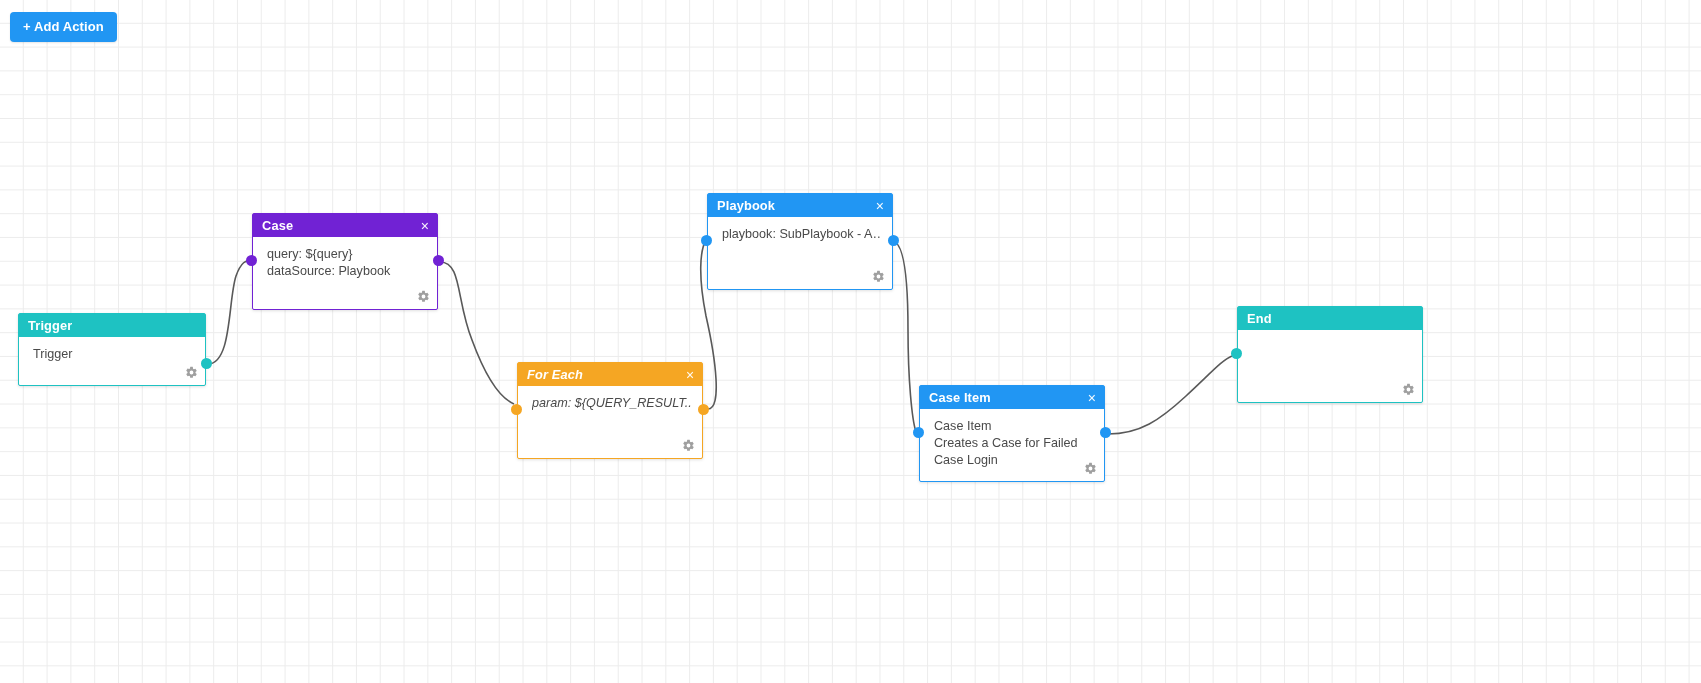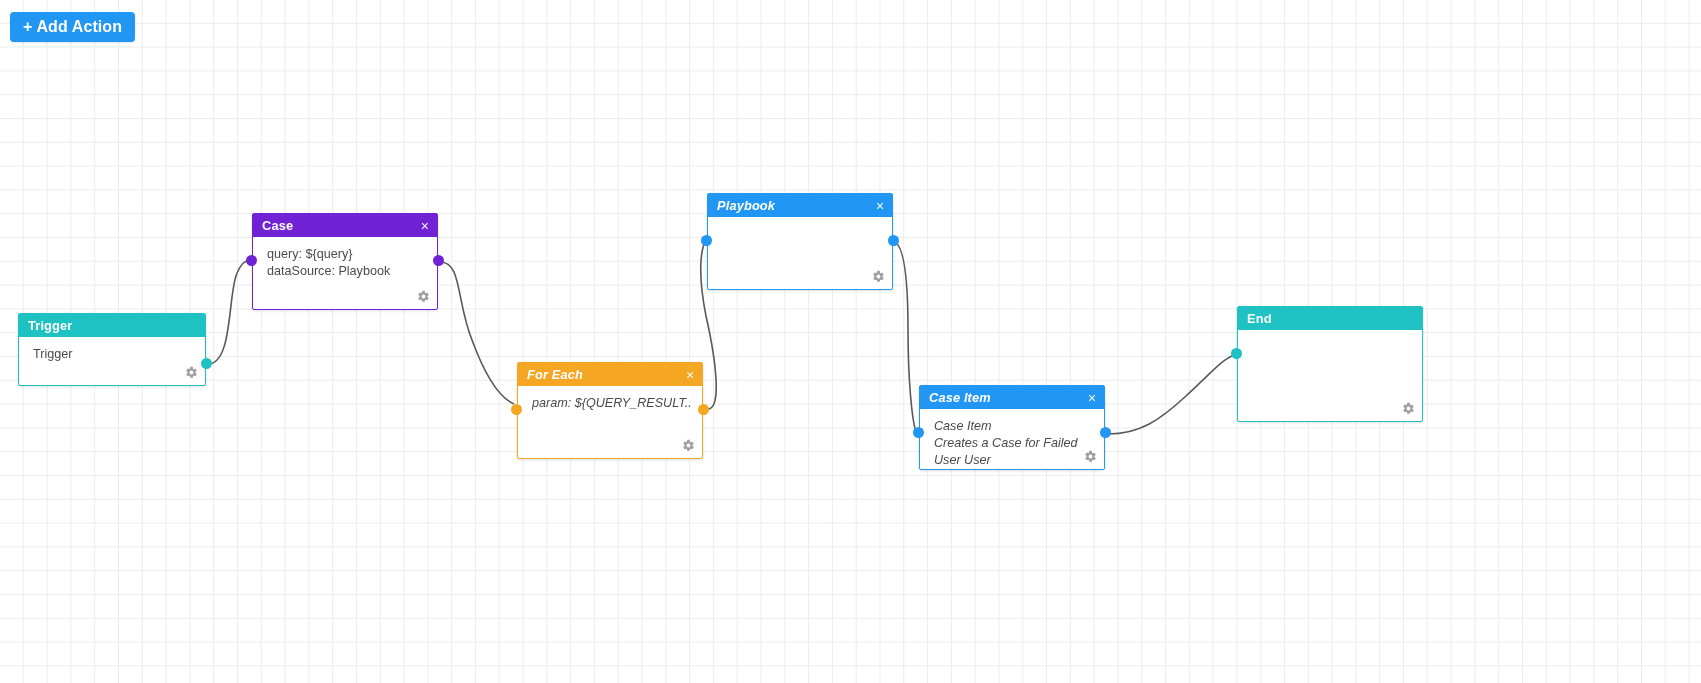--- a/index.html
+++ b/index.html
@@ -30,21 +30,21 @@
     position: absolute;
     left: 10px;
     top: 12px;
     height: 30px;
     padding: 0 13px;
     background: #2196f3;
     color: #ffffff;
     border: none;
     border-radius: 4px;
     font-family: "Liberation Sans", sans-serif;
-    font-size: 16px;
+    font-size: 13px;
     font-weight: 600;
     letter-spacing: 0.1px;
     line-height: 30px;
     cursor: pointer;
     white-space: nowrap;
     box-shadow: 0 1px 2px rgba(0,0,0,0.10);
   }
   .node {
     position: absolute;
     background: #ffffff;
@@ -104,21 +104,21 @@
     z-index: 5;
   }
   
   .hdr-teal   { background: #1ec2c2; }
   .hdr-purple { background: #7122d4; }
   .hdr-blue   { background: #2196f3; }
   .hdr-orange { background: #f5a623; }
 
   .bd-teal   { border-color: #1ec2c2; }
   .bd-purple { border-color: #7122d4; }
-  .bd-blue   { border-color: #2196f3; font-style: italic; }
+  .bd-blue   { border-color: #2196f3; }
   .bd-orange { border-color: #f5a623; font-style: italic; }
 
   .pt-teal   { background: #1ec2c2; }
   .pt-purple { background: #7122d4; }
   .pt-blue   { background: #2196f3; }
   .pt-orange { background: #f5a623; }
 </style>
 </head>
 <body>
 
@@ -183,44 +183,47 @@
     </svg>
   </div>
   <div class="port pt-orange" style="left:511px; top:404px;"></div>
   <div class="port pt-orange" style="left:698px; top:404px;"></div>
 
   <div class="node bd-blue" style="left:707px; top:193px; width:186px; height:97px;">
     <div class="node-header hdr-blue">
       <span class="node-title">Playbook</span>
       <span class="node-close">×</span>
     </div>
+    <div class="node-body">
+      <div class="line">playbook: SubPlaybook - A…</div>
+    </div>
     <svg class="gear" viewBox="0 0 24 24" fill="#666">
       <path d="M19.4 13a7.8 7.8 0 0 0 0-2l2.1-1.6a.5.5 0 0 0 .1-.6l-2-3.4a.5.5 0 0 0-.6-.2l-2.5 1a7.6 7.6 0 0 0-1.7-1L14.5 2a.5.5 0 0 0-.5-.4h-4a.5.5 0 0 0-.5.4l-.3 2.7c-.6.2-1.2.6-1.7 1l-2.5-1a.5.5 0 0 0-.6.2l-2 3.4a.5.5 0 0 0 .1.6L4.6 11a7.8 7.8 0 0 0 0 2l-2.1 1.6a.5.5 0 0 0-.1.6l2 3.4c.1.2.4.3.6.2l2.5-1c.5.4 1.1.8 1.7 1l.3 2.7c0 .3.3.4.5.4h4c.3 0 .5-.2.5-.4l.3-2.7c.6-.2 1.2-.6 1.7-1l2.5 1c.2.1.5 0 .6-.2l2-3.4a.5.5 0 0 0-.1-.6L19.4 13zM12 15.5A3.5 3.5 0 1 1 15.5 12 3.5 3.5 0 0 1 12 15.5z"></path>
     </svg>
   </div>
   <div class="port pt-blue" style="left:701px; top:235px;"></div>
   <div class="port pt-blue" style="left:888px; top:235px;"></div>
 
-  <div class="node bd-blue" style="left:919px; top:385px; width:186px; height:85px;">
+  <div class="node bd-blue" style="left:919px; top:385px; width:186px; height:97px;">
     <div class="node-header hdr-blue">
       <span class="node-title">Case Item</span>
       <span class="node-close">×</span>
     </div>
     <div class="node-body">
       <div class="line">Case Item</div>
-      <div class="wrapline">Creates a Case for Failed User User</div>
+      <div class="wrapline">Creates a Case for Failed Case Login</div>
     </div>
     <svg class="gear" viewBox="0 0 24 24" fill="#666">
       <path d="M19.4 13a7.8 7.8 0 0 0 0-2l2.1-1.6a.5.5 0 0 0 .1-.6l-2-3.4a.5.5 0 0 0-.6-.2l-2.5 1a7.6 7.6 0 0 0-1.7-1L14.5 2a.5.5 0 0 0-.5-.4h-4a.5.5 0 0 0-.5.4l-.3 2.7c-.6.2-1.2.6-1.7 1l-2.5-1a.5.5 0 0 0-.6.2l-2 3.4a.5.5 0 0 0 .1.6L4.6 11a7.8 7.8 0 0 0 0 2l-2.1 1.6a.5.5 0 0 0-.1.6l2 3.4c.1.2.4.3.6.2l2.5-1c.5.4 1.1.8 1.7 1l.3 2.7c0 .3.3.4.5.4h4c.3 0 .5-.2.5-.4l.3-2.7c.6-.2 1.2-.6 1.7-1l2.5 1c.2.1.5 0 .6-.2l2-3.4a.5.5 0 0 0-.1-.6L19.4 13zM12 15.5A3.5 3.5 0 1 1 15.5 12 3.5 3.5 0 0 1 12 15.5z"></path>
     </svg>
   </div>
   <div class="port pt-blue" style="left:913px; top:427px;"></div>
   <div class="port pt-blue" style="left:1100px; top:427px;"></div>
 
-  <div class="node bd-teal" style="left:1237px; top:306px; width:186px; height:116px;">
+  <div class="node bd-teal" style="left:1237px; top:306px; width:186px; height:97px;">
     <div class="node-header hdr-teal">
       <span class="node-title">End</span>
     </div>
     <div class="node-body"></div>
     <svg class="gear" viewBox="0 0 24 24" fill="#666">
       <path d="M19.4 13a7.8 7.8 0 0 0 0-2l2.1-1.6a.5.5 0 0 0 .1-.6l-2-3.4a.5.5 0 0 0-.6-.2l-2.5 1a7.6 7.6 0 0 0-1.7-1L14.5 2a.5.5 0 0 0-.5-.4h-4a.5.5 0 0 0-.5.4l-.3 2.7c-.6.2-1.2.6-1.7 1l-2.5-1a.5.5 0 0 0-.6.2l-2 3.4a.5.5 0 0 0 .1.6L4.6 11a7.8 7.8 0 0 0 0 2l-2.1 1.6a.5.5 0 0 0-.1.6l2 3.4c.1.2.4.3.6.2l2.5-1c.5.4 1.1.8 1.7 1l.3 2.7c0 .3.3.4.5.4h4c.3 0 .5-.2.5-.4l.3-2.7c.6-.2 1.2-.6 1.7-1l2.5 1c.2.1.5 0 .6-.2l2-3.4a.5.5 0 0 0-.1-.6L19.4 13zM12 15.5A3.5 3.5 0 1 1 15.5 12 3.5 3.5 0 0 1 12 15.5z"></path>
     </svg>
   </div>
   <div class="port pt-teal" style="left:1231px; top:348px;"></div>
 

